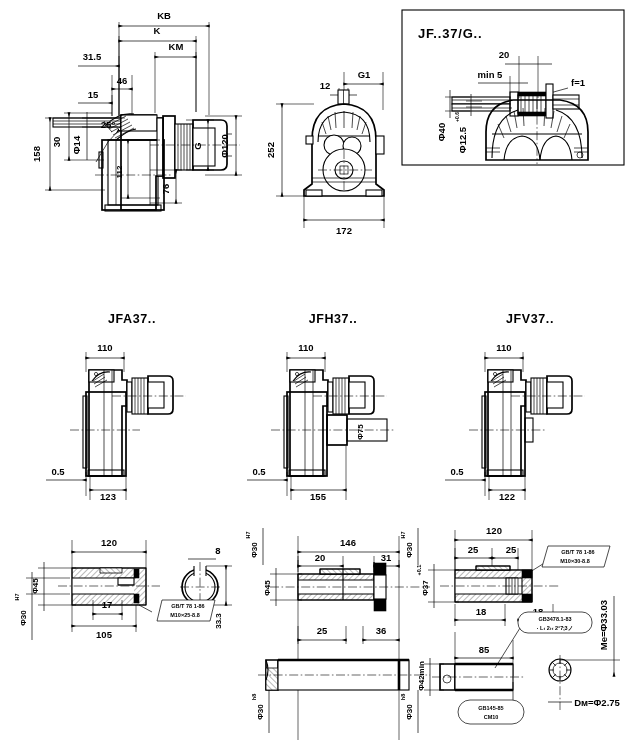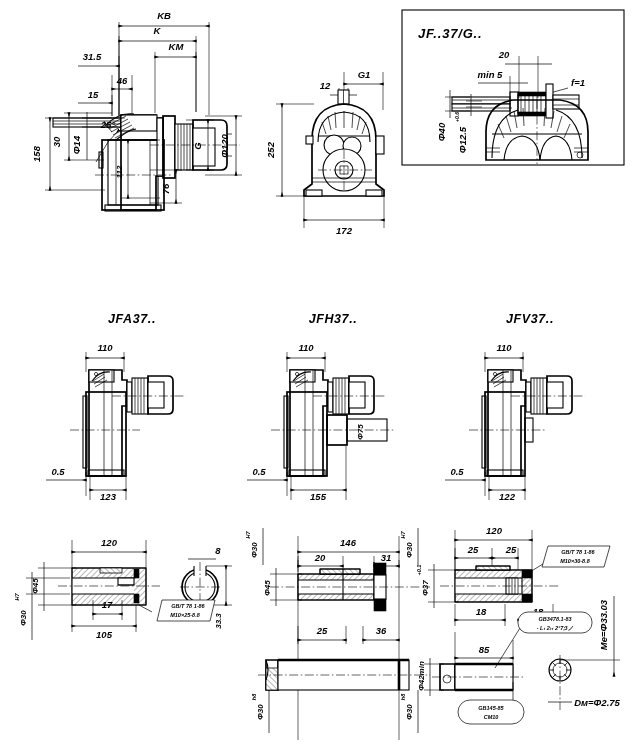--- a/index.html
+++ b/index.html
@@ -2,21 +2,21 @@
 <html><head>
 <meta charset="utf-8">
 <title>JF37 Gearbox Dimensional Drawing</title>
 <style>
   html,body{margin:0;padding:0;background:#ffffff;}
   body{
     width:632px;height:747px;position:relative;overflow:hidden;
     font-family:"Liberation Sans", sans-serif;
     color:#000;
   }
-  .sheet{position:absolute;inset:0;font-style:italic;}
+  .sheet{position:absolute;inset:0;}
   svg{display:block;}
   text{font-family:"Liberation Sans", sans-serif;fill:#000;}
   .dim{font-size:9.5px;font-weight:bold;}
   .dim-sm{font-size:8px;font-weight:bold;}
   .dim-xs{font-size:5.5px;font-weight:bold;}
   .sup{font-size:5px;font-weight:bold;}
   .title{font-size:12.5px;font-weight:bold;letter-spacing:.6px;}
   .boxtitle{font-size:13px;font-weight:bold;letter-spacing:.8px;}
   .ln{stroke:#000;fill:none;}
   .thin{stroke-width:.7;}

